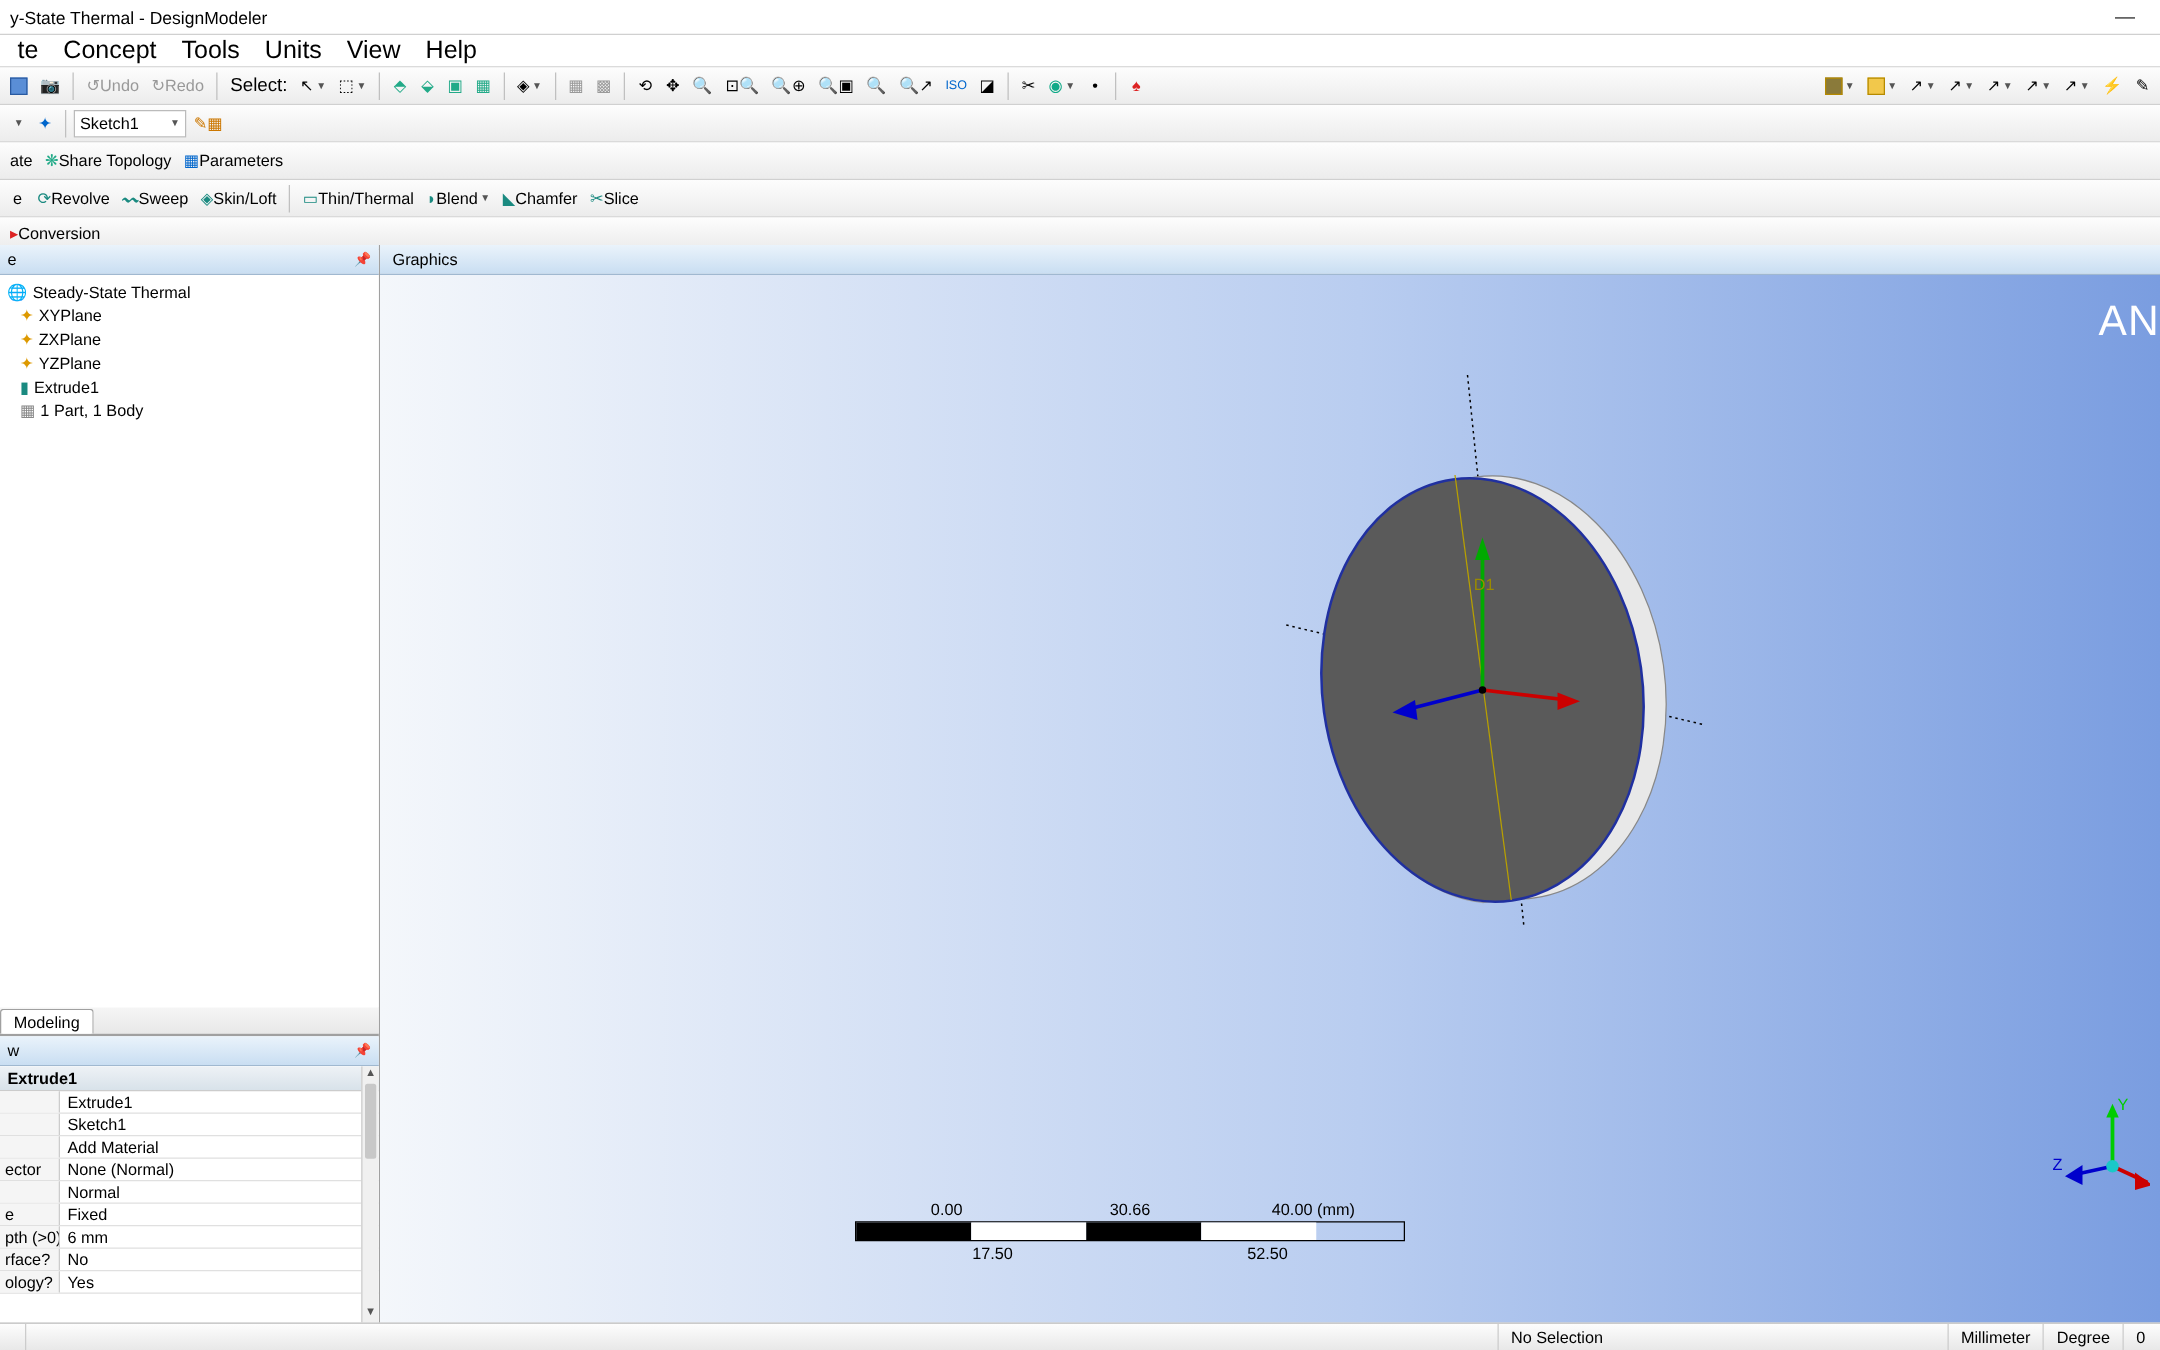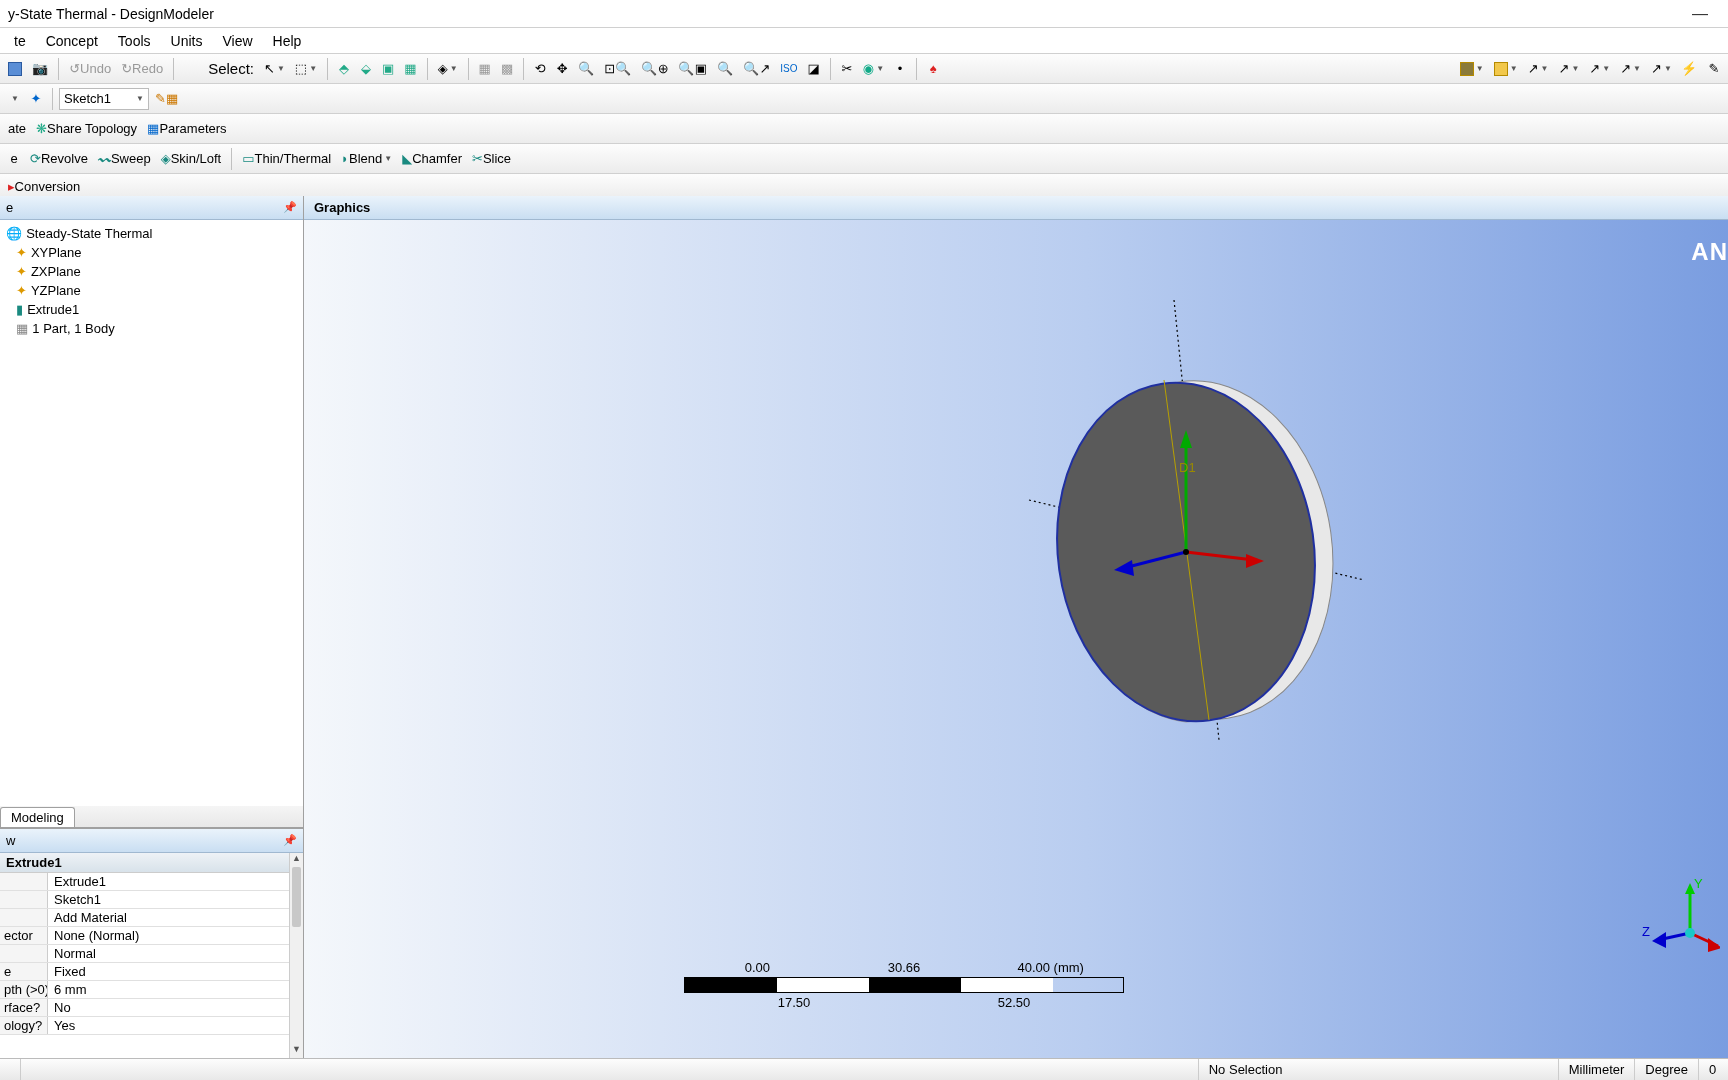--- a/index.html
+++ b/index.html
@@ -5,27 +5,27 @@
 * { margin: 0; padding: 0; box-sizing: border-box; font-family: "Segoe UI", Tahoma, sans-serif; font-size: 13px; }
 body { background: #fff; overflow: hidden; width: 1728px; height: 1080px; }
 
 
 .titlebar { height: 28px; display: flex; align-items: center; padding: 0 8px; border-bottom: 1px solid #d0d0d0; }
 .titlebar .title { flex: 1; font-size: 14px; }
 .titlebar .winbtn { width: 40px; text-align: center; font-size: 16px; color: #333; }
 
 
 .menubar { height: 26px; display: flex; align-items: center; padding: 0 4px; border-bottom: 1px solid #d0d0d0; }
-.menubar .menuitem { padding: 2px 10px; font-size: 14px; }
+.menubar .menuitem { padding: 2px 10px; font-size: 20px; }
 
 
 .toolbar { height: 30px; display: flex; align-items: center; padding: 0 4px; border-bottom: 1px solid #d0d0d0; background: linear-gradient(#fdfdfd,#ececec); gap: 2px; }
 .toolbar .sep { width: 1px; height: 22px; background: #c0c0c0; margin: 0 4px; }
 .toolbar .btn { min-width: 20px; height: 22px; display: inline-flex; align-items: center; justify-content: center; padding: 0 3px; border: 1px solid transparent; border-radius: 2px; }
-.toolbar .label { padding: 0 4px; font-size: 15px; margin-left: 24px; }
+.toolbar .label { padding: 0 4px; font-size: 15px; }
 .toolbar .spacer { flex: 1; }
 .toolbar .grey { color: #999; }
 .toolbar .blue { color: #0a6; }
 .dropdown-arrow { font-size: 8px; margin-left: 2px; color: #555; }
 
 
 .combo { display: inline-flex; align-items: center; border: 1px solid #bbb; height: 22px; background: #fff; padding: 0 4px; min-width: 90px; font-size: 14px; }
 
 
 .workspace { position: absolute; top: 172px; bottom: 22px; left: 0; right: 0; display: flex; }
@@ -46,23 +46,23 @@
 .details .hdr { background: linear-gradient(#eef2f6,#d8e2ea); padding: 2px 6px; font-weight: bold; border-bottom: 1px solid #ccc; }
 .details .row { display: flex; border-bottom: 1px solid #e0e0e0; }
 .details .row .k { width: 48px; padding: 1px 4px; border-right: 1px solid #ccc; background:#f5f5f5; overflow:hidden; white-space:nowrap; }
 .details .row .v { flex:1; padding: 1px 6px; }
 .details .scroll { position:absolute; right:0; top:0; bottom:0; width:14px; background:#f0f0f0; border-left:1px solid #ccc; }
 .details .scroll .up, .details .scroll .dn { height:14px; text-align:center; font-size:9px; color:#555; }
 .details .scroll .thumb { position:absolute; top:14px; left:2px; right:2px; height:60px; background:#c8c8c8; border-radius:2px; }
 
 
 .rightcol { flex:1; display:flex; flex-direction:column; }
-.gfx-header { height: 24px; background: linear-gradient(#eaf3fb,#c9def2); border-bottom: 1px solid #a0b8d0; display:flex; align-items:center; padding: 0 10px; font-size: 15px; font-weight: bold; }
+.gfx-header { height: 24px; background: linear-gradient(#eaf3fb,#c9def2); border-bottom: 1px solid #a0b8d0; display:flex; align-items:center; padding: 0 10px; font-size: 15px; }
 .viewport { flex:1; position:relative; background: linear-gradient(to right, #f4f7fb 0%, #b9cdf0 55%, #7a9de0 100%); overflow:hidden; }
-.viewport .watermark { position:absolute; top:18px; right:0; color:#fff; font-weight:bold; font-size:24px; letter-spacing:1px;text-align:center; }
+.viewport .watermark { position:absolute; top:18px; right:0; color:#fff; font-weight:normal; font-size:34px; letter-spacing:1px;text-align:center; }
 .viewport .triad { position:absolute; right:8px; bottom:100px; width:80px; height:80px; }
 .viewport .scalebar { position:absolute; left:380px; bottom:48px; }
 .scalebar-ticks { display:flex; }
 .scalebar-ticks div { height:14px; width:92px; }
 .scalebar-lbls-top { display:flex; font-size:15px; color:#000; }
 .scalebar-lbls-top span { width:184px; text-align:center; }
 
 .gfx-tabs { height:26px; display:flex; align-items:center; padding: 0 8px; gap:4px; background:#f0f0f0; border-top:1px solid #a0a0a0; }
 .gfx-tabs .tab { border:1px solid #a0a0a0; background:#f8f8f8; padding:2px 10px; font-size:14px; border-radius:2px; }
 .gfx-tabs .tab.active { background:#fff; }

